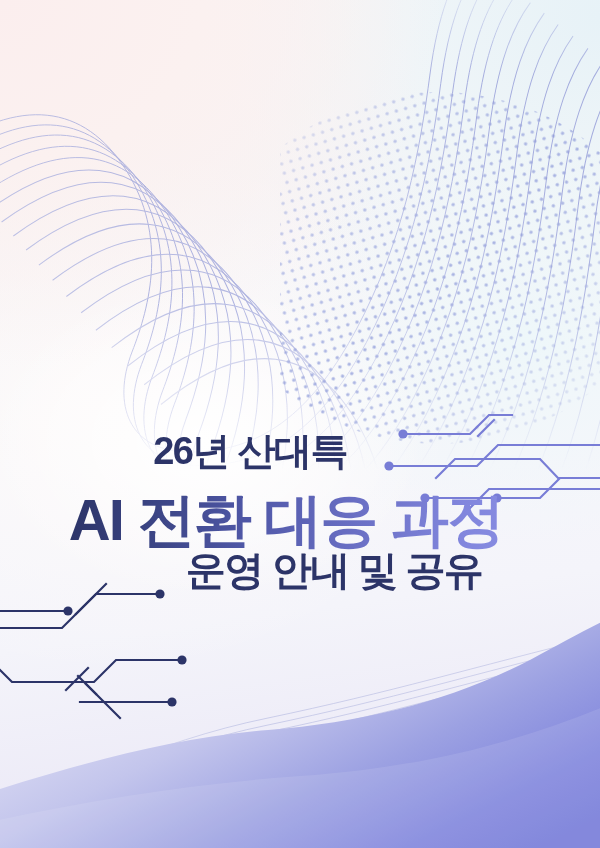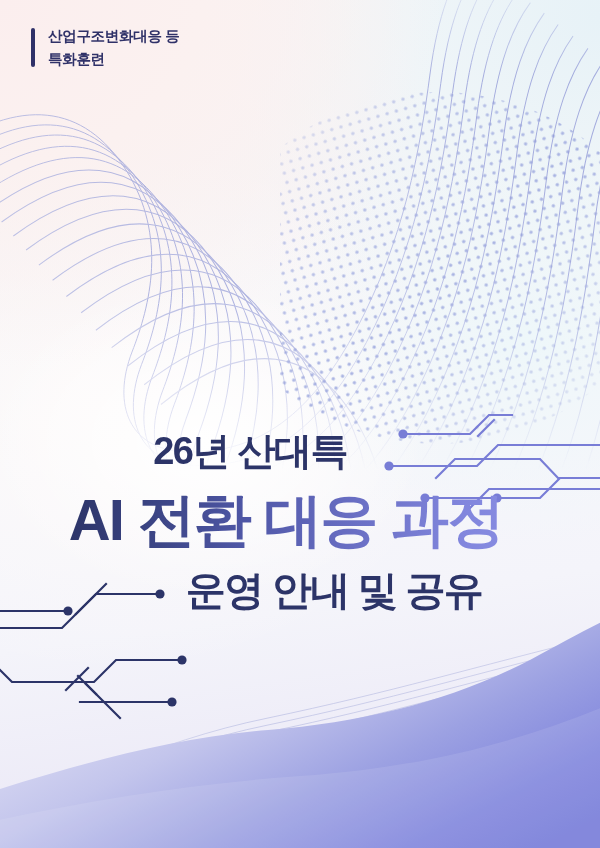--- a/index.html
+++ b/index.html
@@ -113,21 +113,20 @@
                 #5058a8 44%,
                 #6a6fc4 62%,
                 #8186dd 80%,
                 #8f93e6 100%);
     -webkit-background-clip: text;
     background-clip: text;
     color: transparent;
     -webkit-text-fill-color: transparent;
   }
   .title-sub {
-    margin-top: 20px;
     font-size: 40px;
     font-weight: 700;
     letter-spacing: -1.7px;
     line-height: 1;
     color: #2c3468;
     text-align: center;
     margin-left: 92px;
     white-space: nowrap;
   }
 </style>
@@ -204,24 +203,20 @@
       <use href="#flowCurve" transform="translate(159,153) scale(1.052,1.166)"></use>
       <use href="#flowCurve" transform="translate(175,168) scale(1.056,1.182)"></use>
       <use href="#flowCurve" transform="translate(191,184) scale(1.060,1.199)"></use>
       <use href="#flowCurve" transform="translate(208,200) scale(1.064,1.216)"></use>
       <use href="#flowCurve" transform="translate(225,217) scale(1.068,1.234)"></use>
     </g>
   </svg>
 
   <div class="header">
     <div class="header-bar"></div>
-    <div class="header-lines">
-      <div class="header-line">산업구조변화대응 등</div>
-      <div class="header-line">특화훈련</div>
-    </div>
   </div>
 
   <svg class="art" viewBox="0 0 600 848" xmlns="http://www.w3.org/2000/svg" aria-hidden="true">
     <g fill="none" stroke="#787DD6" stroke-width="2.2" stroke-linecap="square" stroke-linejoin="miter">
       <path d="M 403,434 L 470,434 L 489,415 L 512,415"></path>
       <path d="M 436,478 L 455,459 L 540,459 L 558,478 L 600,478"></path>
       <path d="M 388,466 L 477,466 L 498,445 L 600,445"></path>
       <path d="M 425,498 L 540,498 L 559,479"></path>
       <path d="M 466,512 L 489,489 L 600,489"></path>
       <path d="M 494,420 L 478,436"></path>

